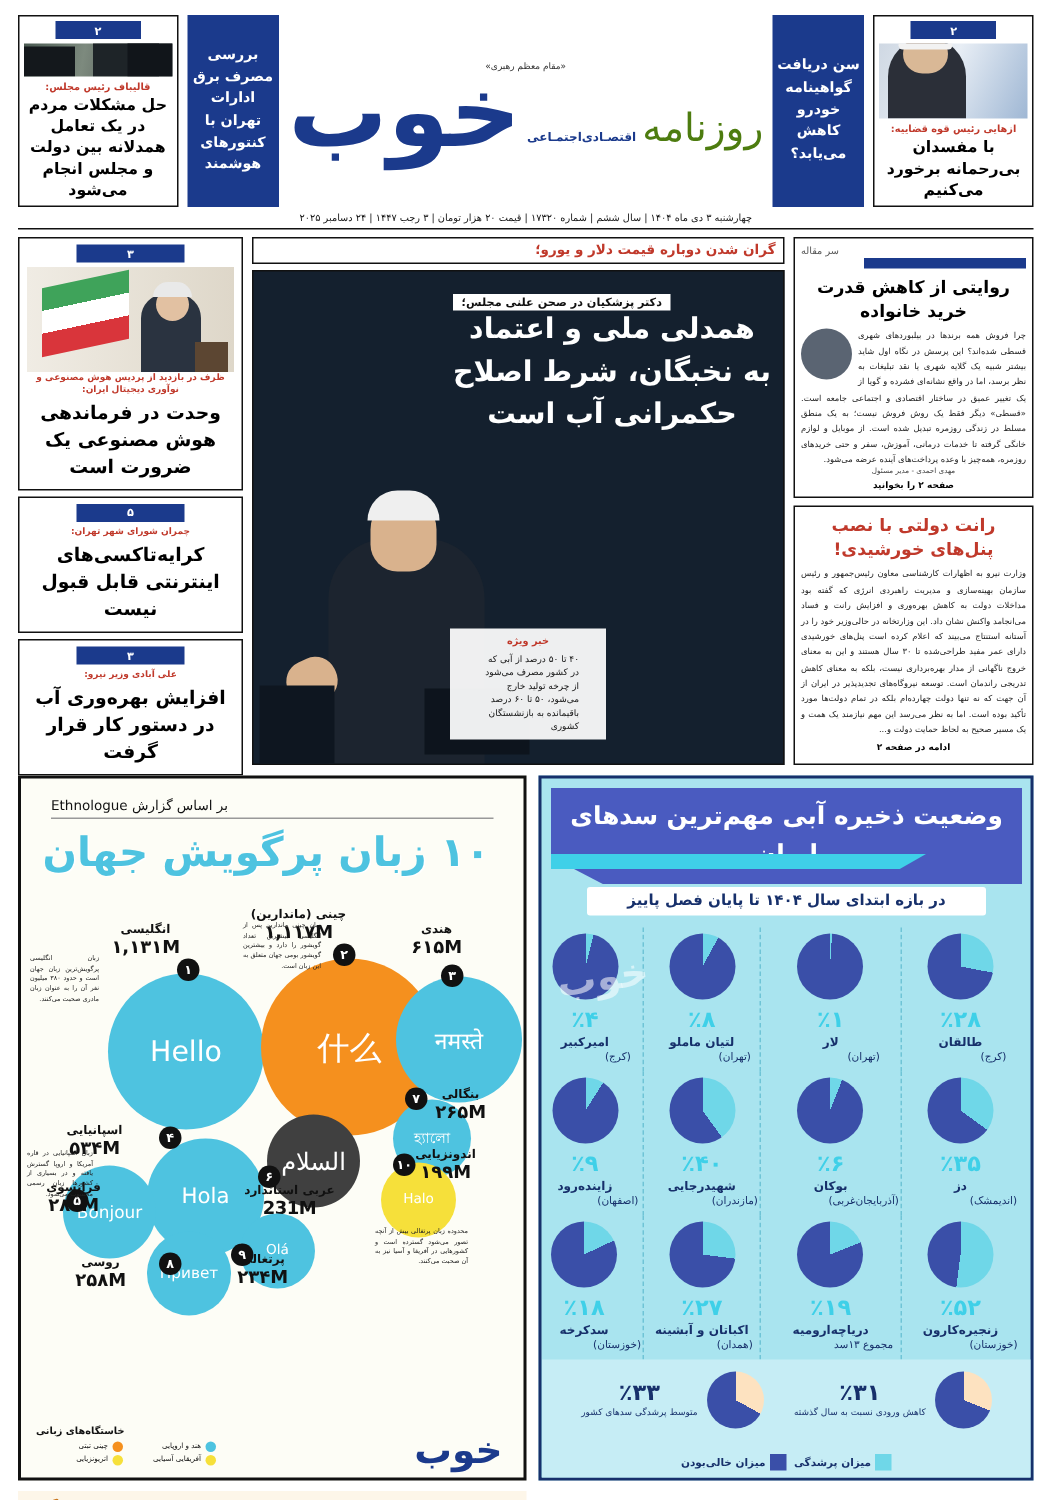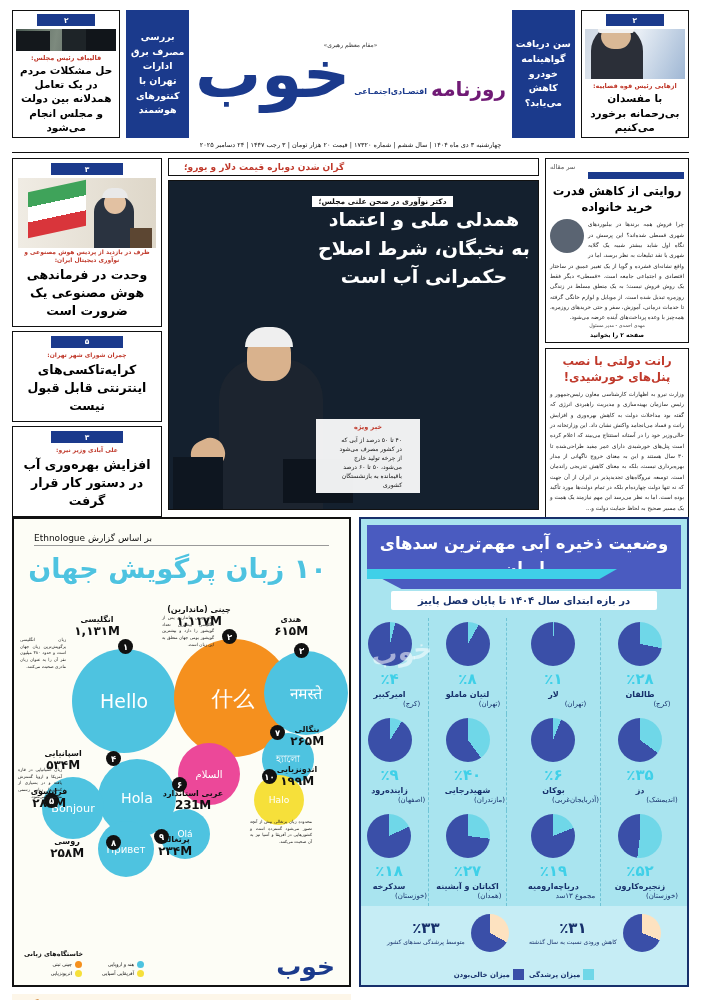--- a/index.html
+++ b/index.html
@@ -24,43 +24,43 @@
 
   .mast-center { flex: 1; position: relative; display: flex; flex-direction: column; justify-content: center; }
   .mast-slogan { text-align: center; font-size: 9px; color: #111; margin-bottom: 1px; font-weight: bold; }
   .mast-slogan-src { text-align: center; font-size: 6px; color: #333; }
   .logo-row { display: flex; align-items: flex-end; justify-content: center; gap: 4px; margin-top: -4px; }
   .logo-main {
     font-family: "DejaVu Sans", sans-serif;
     font-size: 66px; font-weight: bold; color: #1b3a8c;
     line-height: 0.95; letter-spacing: -2px;
   }
-  .logo-rooz { font-size: 20px; font-weight: bold; color: #701a75; padding-bottom: 6px; }
+  .logo-rooz { font-size: 26px; font-weight: normal; color: #4d7c0f; padding-bottom: 6px; }
   .logo-subs { display: flex; flex-direction: row; font-size: 8px; color: #1b3a8c;
     font-weight: bold; padding-bottom: 8px; line-height: 1.7; text-align: center; }
 
   .mast-photobox { width: 125px; border: 1.5px solid #111; padding: 3px; display: flex; flex-direction: column; }
   .pagenum-bar { background: #1b3a8c; color: #fff; font-size: 7.5px; text-align: center; padding: 1.5px 0; margin: 0 auto 3px; width: 58%; font-weight: bold; }
   .thumb { width: 100%; height: 62px; background: #2a3340; position: relative; overflow: hidden; }
   .kicker { color: #c0392b; font-size: 6.5px; font-weight: bold; text-align: center; margin-top: 3px; line-height: 1.3; }
   .hl-sm { font-size: 10.5px; font-weight: bold; text-align: center; line-height: 1.35; color: #000; margin-top: 1px; }
 
   .dateline { border-bottom: 1.2px solid #111; padding: 3px 0 3px; text-align: center;
     font-size: 6.5px; color: #111; letter-spacing: 0; }
 
   
   .body-grid { display: flex; gap: 6px; margin-top: 5px; height: 352px; }
-  .col-left { width: 144px; display: flex; flex-direction: column; gap: 5px; }
+  .col-left { width: 160px; display: flex; flex-direction: column; gap: 5px; }
   .col-mid { flex: 1; display: flex; flex-direction: column; gap: 4px; }
   .col-right { width: 150px; display: flex; flex-direction: column; gap: 4px; }
 
   .boxed { border: 1.3px solid #111; padding: 4px; }
   .art-photo { width: 100%; height: 74px; background: #3b4654; }
 
-  .lead-strap { border: 1.3px solid #111; padding: 3px 15px; text-align: left; }
+  .lead-strap { border: 1.3px solid #111; padding: 3px 5px; text-align: right; }
   .lead-kicker { color: #c0392b; font-size: 9px; font-weight: bold; }
   .lead-head { font-size: 25px; font-weight: bold; text-align: center; color: #000;
     margin-top: 4px; letter-spacing: -0.5px; }
 
   .hero { flex: 1; background: #14202e; position: relative; overflow: hidden; border: 1px solid #111; }
   .hero-kickwrap { position: absolute; top: 8px; right: 12px; left: 70px; text-align: center; }
   .hero-kicker { display: inline-block; background: #fff; color: #111; font-size: 7.5px; font-weight: bold; padding: 1px 6px; }
   .hero-head { position: absolute; top: 24px; right: 8px; width: 212px; text-align: center;
     color: #fff; font-size: 19px; font-weight: bold; line-height: 1.5; }
   .hero-note { position: absolute; bottom: 16px; right: 118px; width: 104px;
@@ -241,21 +241,21 @@
       <div class="hero">
         <div class="hero-figure">
           <div style="position:absolute;left:46px;bottom:0;width:104px;height:150px;background:#1c242f;border-radius:40px 40px 0 0;"></div>
           <div style="position:absolute;left:74px;bottom:128px;width:44px;height:50px;background:#d9b28d;border-radius:22px 22px 18px 18px;"></div>
           <div style="position:absolute;left:72px;bottom:162px;width:48px;height:20px;background:#efefef;border-radius:24px 24px 0 0;"></div>
           <div style="position:absolute;left:18px;bottom:40px;width:34px;height:30px;background:#d9b28d;border-radius:14px;transform:rotate(-25deg);"></div>
           <div style="position:absolute;left:0;bottom:0;width:50px;height:52px;background:#0e1620;"></div>
           <div style="position:absolute;left:110px;bottom:6px;width:70px;height:44px;background:#0d141d;"></div>
         </div>
         <div class="hero-kickwrap">
-          <span class="hero-kicker">دکتر نوآوری در صحن علنی مجلس؛</span>
+          <span class="hero-kicker">دکتر پزشکیان در صحن علنی مجلس؛</span>
         </div>
         <div class="hero-head">همدلی ملی و اعتماد به نخبگان، شرط اصلاح حکمرانی آب است</div>
         <div class="hero-note">
           <b>خبر ویژه</b>
           <span>۴۰ تا ۵۰ درصد از آبی که در کشور مصرف می‌شود از چرخه تولید خارج می‌شود، ۵۰ تا ۶۰ درصد باقیمانده به بازنشستگان کشوری</span>
         </div>
       </div>
     </div>
 
     <div class="col-right">
@@ -435,21 +435,21 @@
             <div class="nm">اسپانیایی</div>
             <div class="vl">۵۳۴M</div>
           </div>
           <div class="rank" style="left: 92px; top: 232px;">۴</div>
           <div class="bubble" style="left: 28px; top: 258px; width: 62px; height: 62px; background: rgb(78, 195, 224); font-size: 11.2727px; color: rgb(255, 255, 255);">Bonjour</div>
           <div class="lbl" style="left: 2px; top: 268px; width: 66px;">
             <div class="nm">فرانسوی</div>
             <div class="vl">۲۸۰M</div>
           </div>
           <div class="rank" style="left: 30px; top: 274px;">۵</div>
-          <div class="bubble" style="left: 164px; top: 224px; width: 62px; height: 62px; background: #ec4899; font-size: 10px; color: rgb(255, 255, 255);">السلام</div>
+          <div class="bubble" style="left: 164px; top: 224px; width: 62px; height: 62px; background: #404040; font-size: 16px; color: rgb(255, 255, 255);">السلام</div>
           <div class="lbl" style="left: 146px; top: 270px; width: 66px;">
             <div class="nm">عربی استاندارد</div>
             <div class="vl">231M</div>
           </div>
           <div class="rank" style="left: 158px; top: 258px;">۶</div>
           <div class="bubble" style="left: 248px; top: 214px; width: 52px; height: 52px; background: rgb(78, 195, 224); font-size: 9.45455px; color: rgb(255, 255, 255);">হ্যালো</div>
           <div class="lbl" style="left: 260px; top: 206px; width: 66px;">
             <div class="nm">بنگالی</div>
             <div class="vl">۲۶۵M</div>
           </div>

